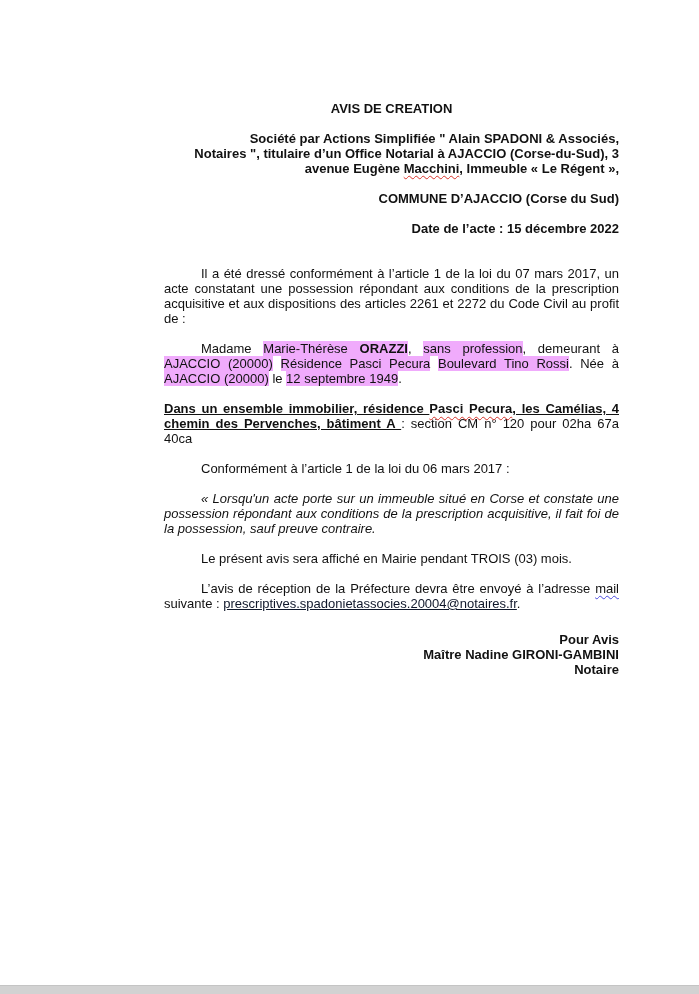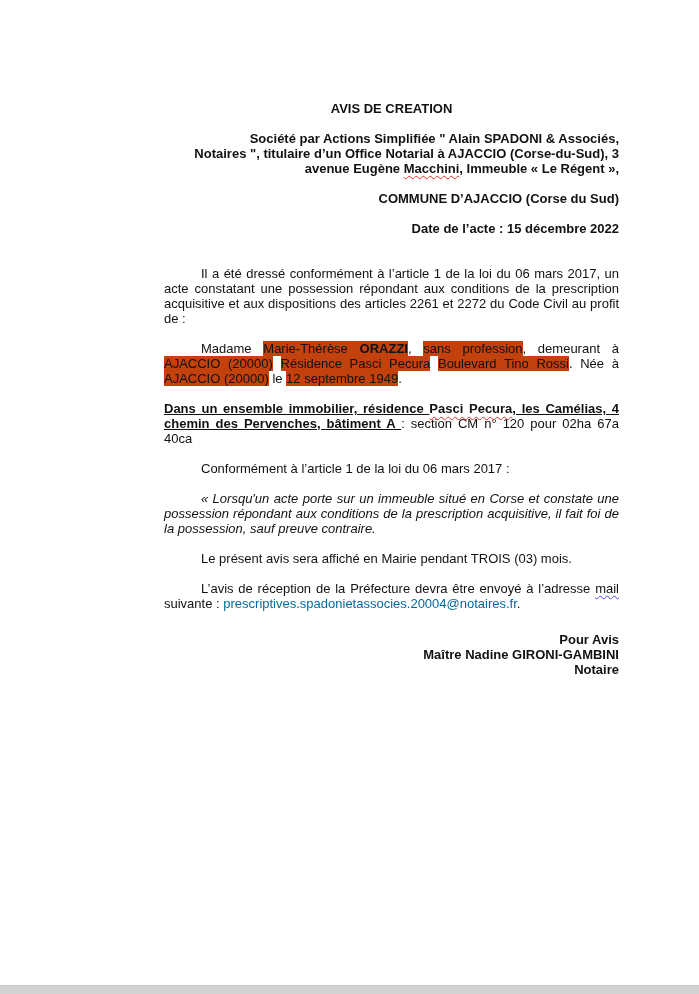--- a/index.html
+++ b/index.html
@@ -44,41 +44,42 @@
       margin: 0;
       text-align: justify;
     }
     .center { text-align: center; }
     .right { text-align: right; }
     .bold { font-weight: bold; text-align: right; }
     .italic { font-style: italic; }
     .indent { text-indent: 37px; }
     .gap { height: 15px; }
     .u { text-decoration: underline; margin-top: 44px; }
-    .hl { background: #c2410c; }
+    .hl { background: #f0abfc; }
     .spell-red {
       text-decoration: underline wavy #d9332b;
       text-decoration-thickness: 1px;
       text-underline-offset: 2px;
     }
     .spell-blue {
       text-decoration: underline wavy #4a4ae0;
       text-decoration-thickness: 1px;
       text-underline-offset: 2px;
     }
     .u-spell {
       position: relative;
     }
     .u-spell .wave {
       text-decoration: underline wavy #d9332b;
       text-decoration-thickness: 1px;
       text-underline-offset: 3px;
     }
     a.mail-link {
-      color: #0369a1;
+      color: #0f172a;
+      text-decoration: underline;
     }
     .title-line { font-weight: bold; text-align: center; }
   </style>
 </head>
 <body>
 
 <div class="page">
   <div class="content">
 
     <p class="title-line">AVIS DE CREATION</p>
@@ -95,21 +96,21 @@
 
     <div class="gap"></div>
 
     <p class="bold indent">Date de l’acte : 15 décembre 2022</p>
 
     <div class="gap"></div>
 
 
     <div class="gap"></div>
 
-    <p class="indent">Il a été dressé conformément à l’article 1 de la loi du 06 mars 2017, un acte constatant une possession répondant aux conditions de la prescription acquisitive et aux dispositions des articles 2261 et 2272 du Code Civil au profit de :</p>
+    <p class="indent">Il a été dressé conformément à l’article 1 de la loi du 07 mars 2017, un acte constatant une possession répondant aux conditions de la prescription acquisitive et aux dispositions des articles 2261 et 2272 du Code Civil au profit de :</p>
 
     <div class="gap"></div>
 
     <p class="indent">
       <span>Madame </span><span class="hl">Marie-Thérèse</span><span class="hl"> </span><span class="hl bold">ORAZZI</span><span>, </span><span class="hl">sans profession</span><span>, demeurant à </span><span class="hl">AJACCIO (20000)</span><span> </span><span class="hl">Résidence Pasci Pecura</span><span> </span><span class="hl">Boulevard Tino Rossi</span><span>. Née à </span><span class="hl">AJACCIO (20000)</span><span> le </span><span class="hl">12 septembre 1949</span><span>.</span>
     </p>
 
     <div class="gap"></div>
 
     <p>

